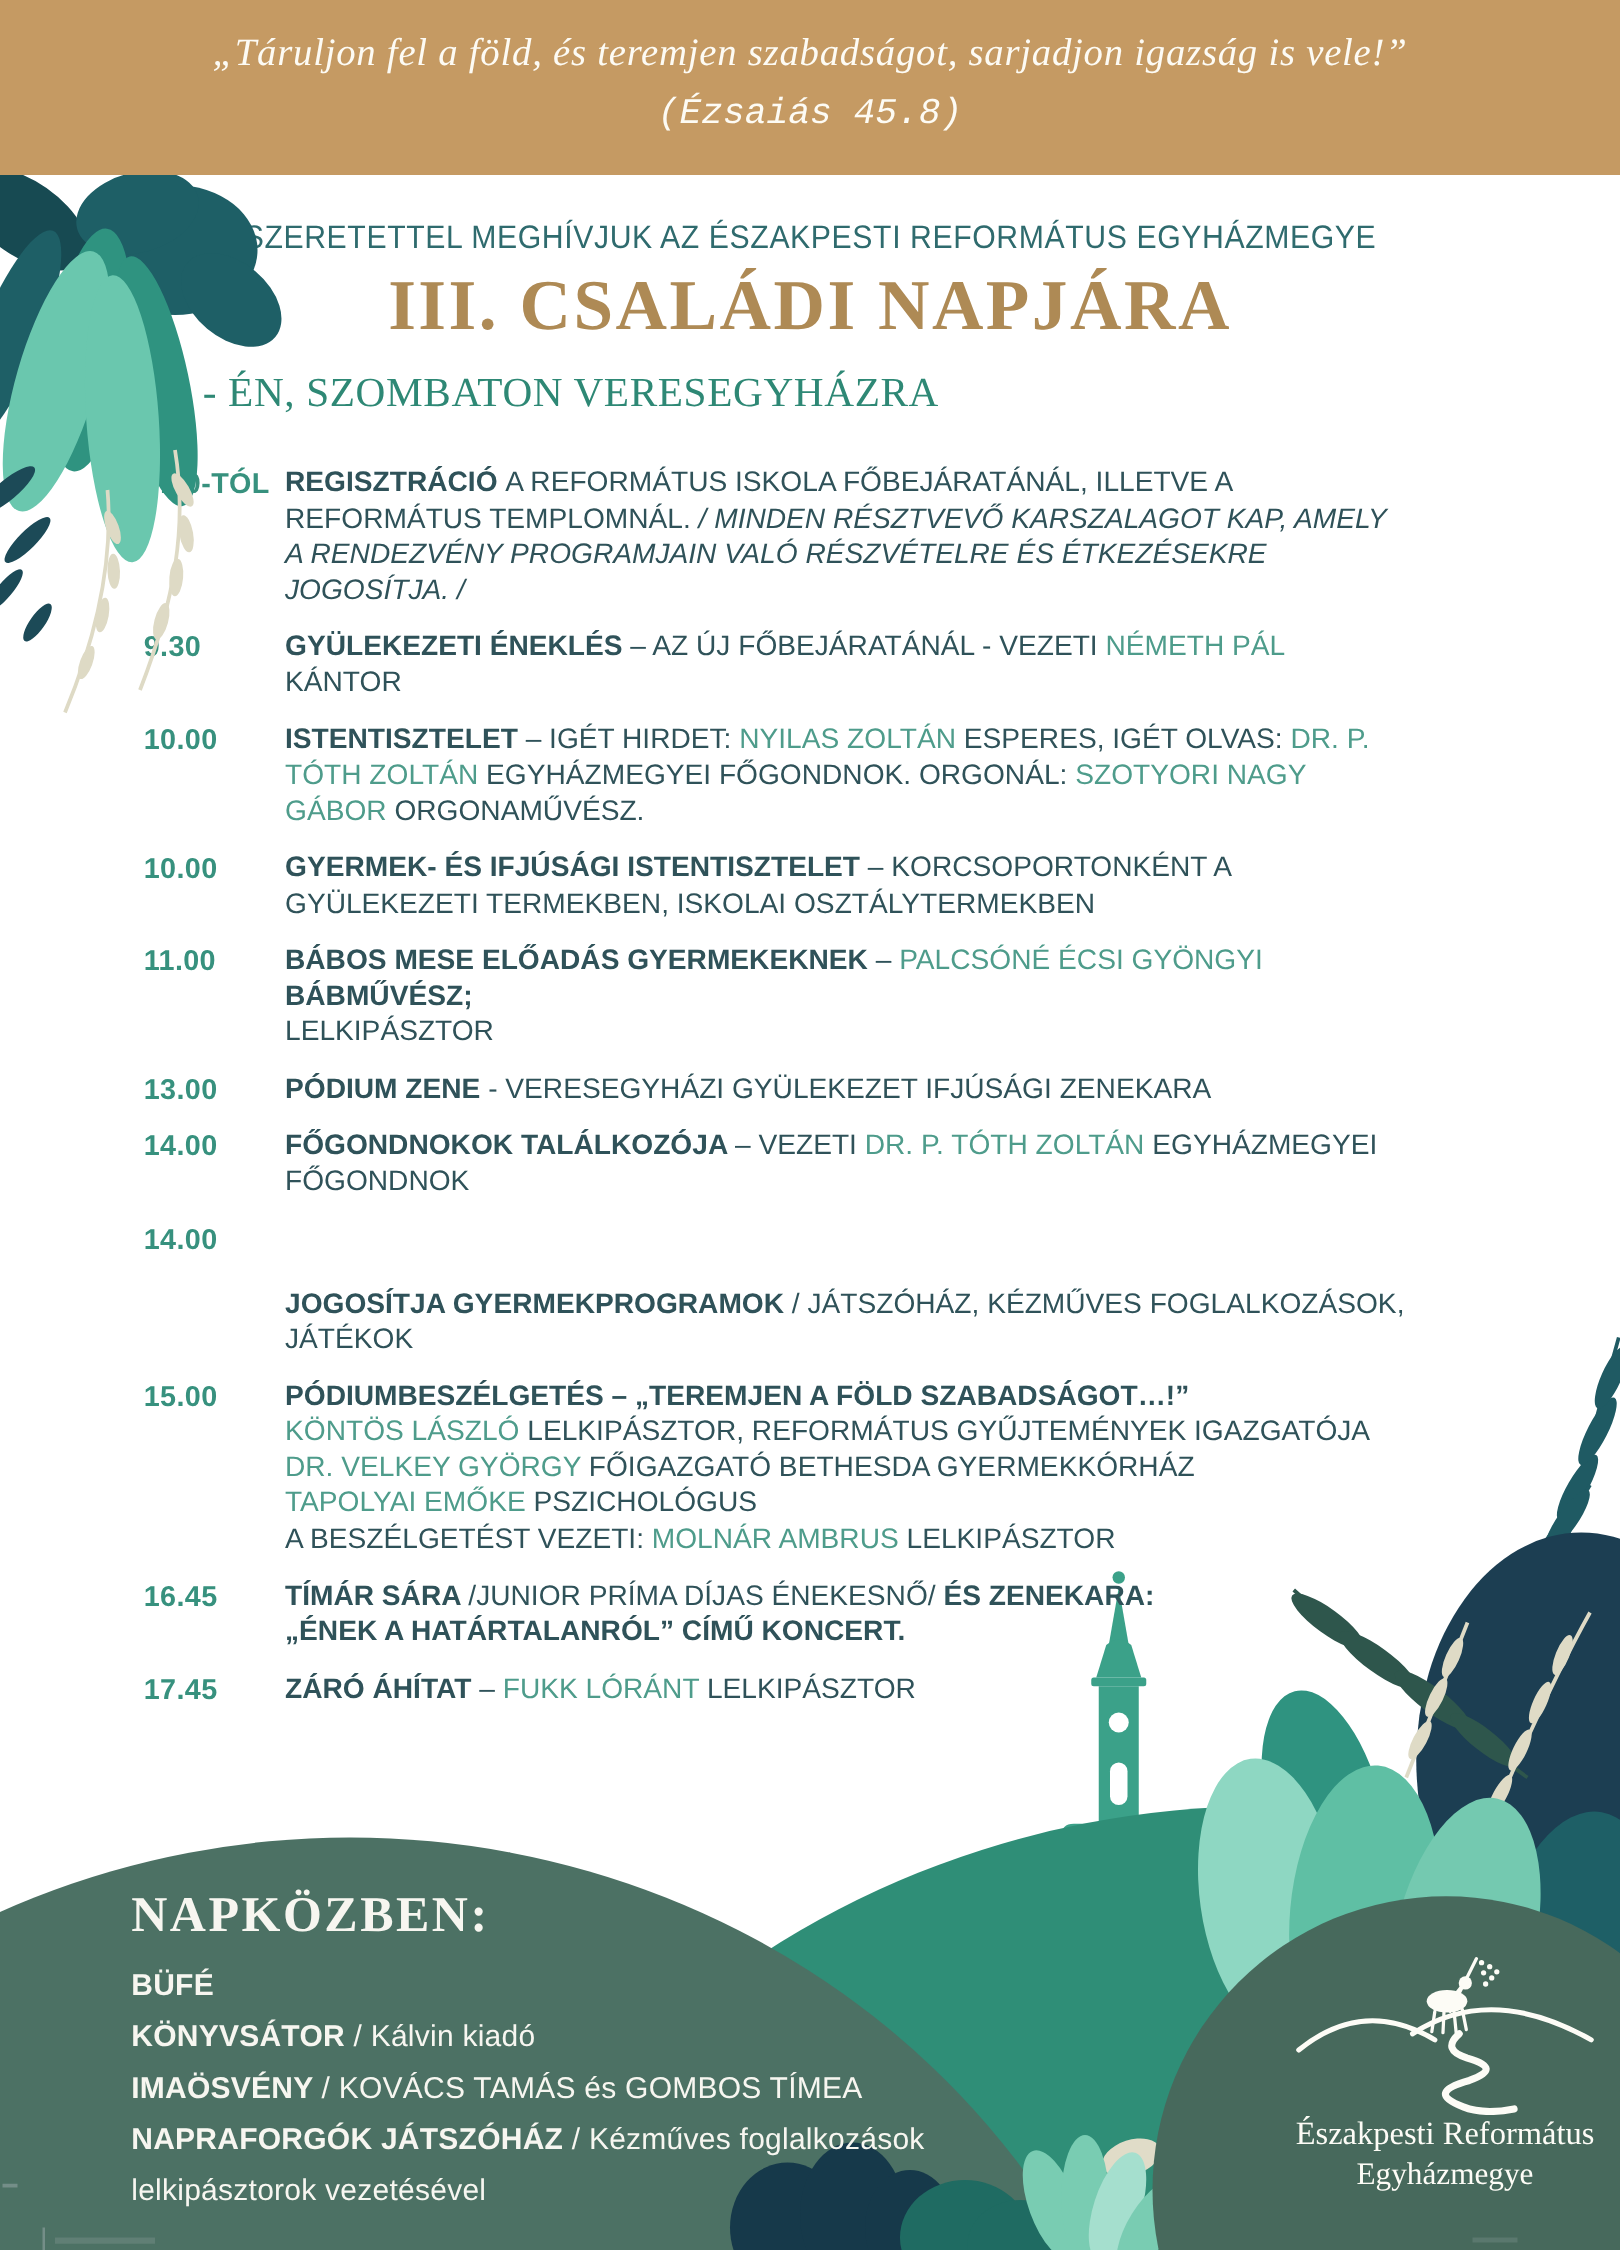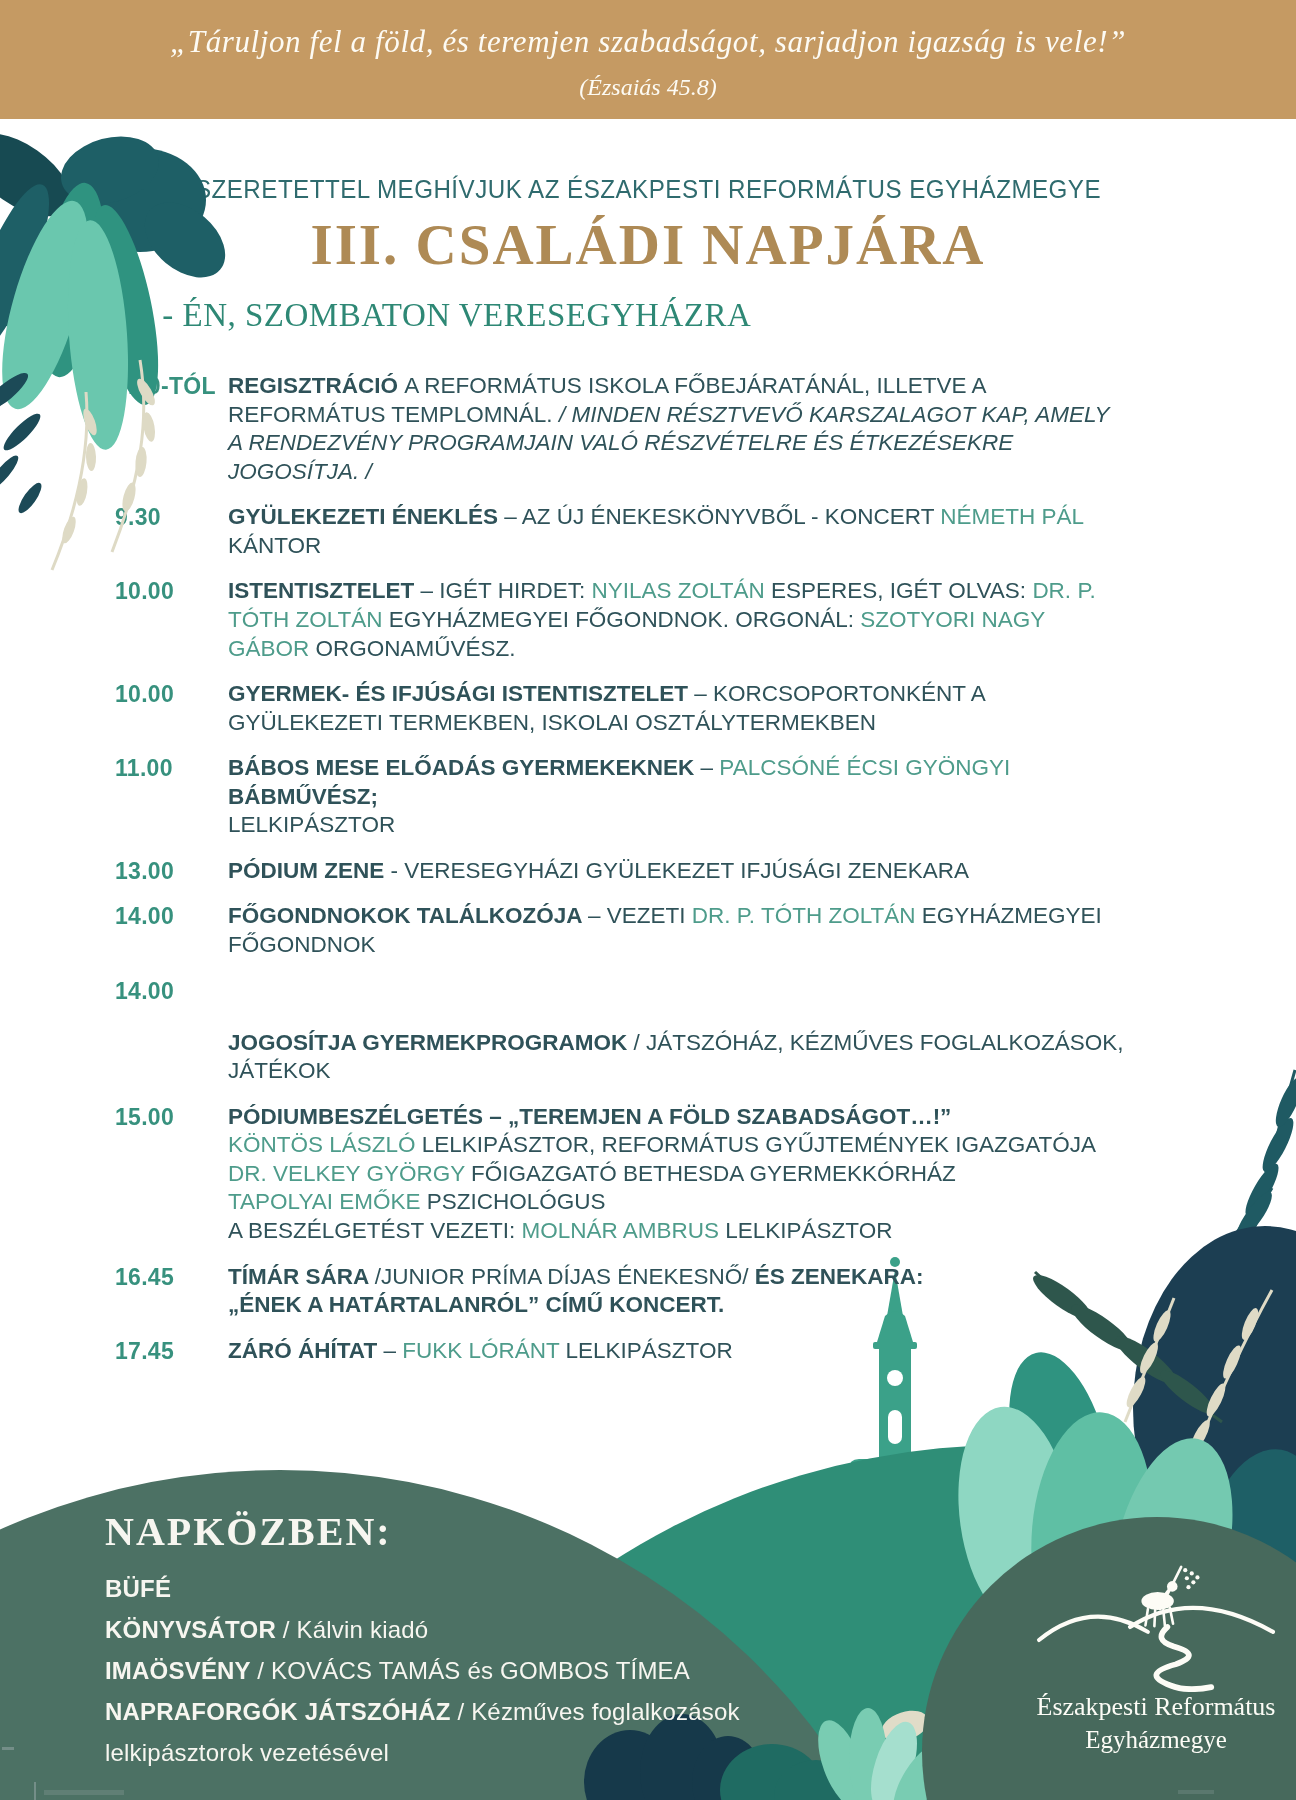--- a/index.html
+++ b/index.html
@@ -1,25 +1,25 @@
 <!DOCTYPE html>
 <html style="--banner_bg: #C59A63; --banner_text: #FDFBF4; --invite_teal: #2F6B6E; --title_gold: #AE8A55; --date_teal: #2E8875; --time_teal: #37917E; --body_text: #2F5259; --name_teal: #4E9C8B; --hill_left: #4C7164; --hill_mid: #2F8E77; --logo_circle: #47695C; --church: #3BA189;"><head>
 <meta charset="utf-8">
 <style>
   html,body{margin:0;padding:0;}
   body{width:1296px;height:1800px;position:relative;overflow:hidden;background:#ffffff;
        font-family:"Liberation Sans",sans-serif;}
   #poster{position:absolute;inset:0;width:1296px;height:1800px;overflow:hidden;}
 
   
-  .banner{position:absolute;top:0;left:0;width:100%;height:119px;background:var(--banner_bg,#C59A63);
+  .banner{position:absolute;top:0;left:0;width:100%;height:140px;background:var(--banner_bg,#C59A63);
           z-index:10;text-align:center;color:var(--banner_text,#FDFBF4);
           font-family:"Liberation Serif",serif;font-style:italic;}
   .banner .quote{font-size:31px;padding-top:24px;letter-spacing:.6px;}
-  .banner .ref{font-size:24px;margin-top:14px;}
+  .banner .ref{font-size:29px;margin-top:14px;font-family:Liberation Mono, monospace;}
 
   
   .invite{position:absolute;top:174px;left:0;width:100%;text-align:center;z-index:4;
           color:var(--invite_teal,#2F6B6E);font-size:26px;letter-spacing:.5px;
           transform:scaleX(.93);}
   .title{position:absolute;top:212px;left:0;width:100%;text-align:center;z-index:4;
          font-family:"Liberation Serif",serif;font-weight:bold;font-size:57px;
          letter-spacing:2px;color:var(--title_gold,#AE8A55);}
   .dateline{position:absolute;top:297px;left:0;width:100%;z-index:4;
             font-family:Liberation Serif, serif;font-size:33px;letter-spacing:.5px;
@@ -114,21 +114,21 @@
   <div class="title">III. CSALÁDI NAPJÁRA</div>
   <div class="dateline">2022.09.10 - ÉN, SZOMBATON VERESEGYHÁZRA</div>
 
   <div class="schedule">
       <div class="row">
         <div class="time">9.00-TÓL</div>
         <div class="desc"><span class="s-b">REGISZTRÁCIÓ </span><span class="s-r">A REFORMÁTUS ISKOLA FŐBEJÁRATÁNÁL, ILLETVE A REFORMÁTUS TEMPLOMNÁL. </span><span class="s-i">/ MINDEN RÉSZTVEVŐ KARSZALAGOT KAP, AMELY A RENDEZVÉNY PROGRAMJAIN VALÓ RÉSZVÉTELRE ÉS ÉTKEZÉSEKRE JOGOSÍTJA. /</span></div>
       </div>
       <div class="row">
         <div class="time">9.30</div>
-        <div class="desc"><span class="s-b">GYÜLEKEZETI ÉNEKLÉS </span><span class="s-r">– AZ ÚJ ÉNEKESKÖNYVBŐL - KONCERT </span><span class="s-n">NÉMETH PÁL </span><span class="s-r">KÁNTOR</span></div>
+        <div class="desc"><span class="s-b">GYÜLEKEZETI ÉNEKLÉS </span><span class="s-r">– AZ ÚJ FŐBEJÁRATÁNÁL - VEZETI </span><span class="s-n">NÉMETH PÁL </span><span class="s-r">KÁNTOR</span></div>
       </div>
       <div class="row">
         <div class="time">10.00</div>
         <div class="desc"><span class="s-b">ISTENTISZTELET </span><span class="s-r">– IGÉT HIRDET: </span><span class="s-n">NYILAS ZOLTÁN </span><span class="s-r">ESPERES, IGÉT OLVAS: </span><span class="s-n">DR. P. TÓTH ZOLTÁN </span><span class="s-r">EGYHÁZMEGYEI FŐGONDNOK. ORGONÁL: </span><span class="s-n">SZOTYORI NAGY GÁBOR </span><span class="s-r">ORGONAMŰVÉSZ.</span></div>
       </div>
       <div class="row">
         <div class="time">10.00</div>
         <div class="desc"><span class="s-b">GYERMEK- ÉS IFJÚSÁGI ISTENTISZTELET </span><span class="s-r">– KORCSOPORTONKÉNT A GYÜLEKEZETI TERMEKBEN, ISKOLAI OSZTÁLYTERMEKBEN</span></div>
       </div>
       <div class="row">

